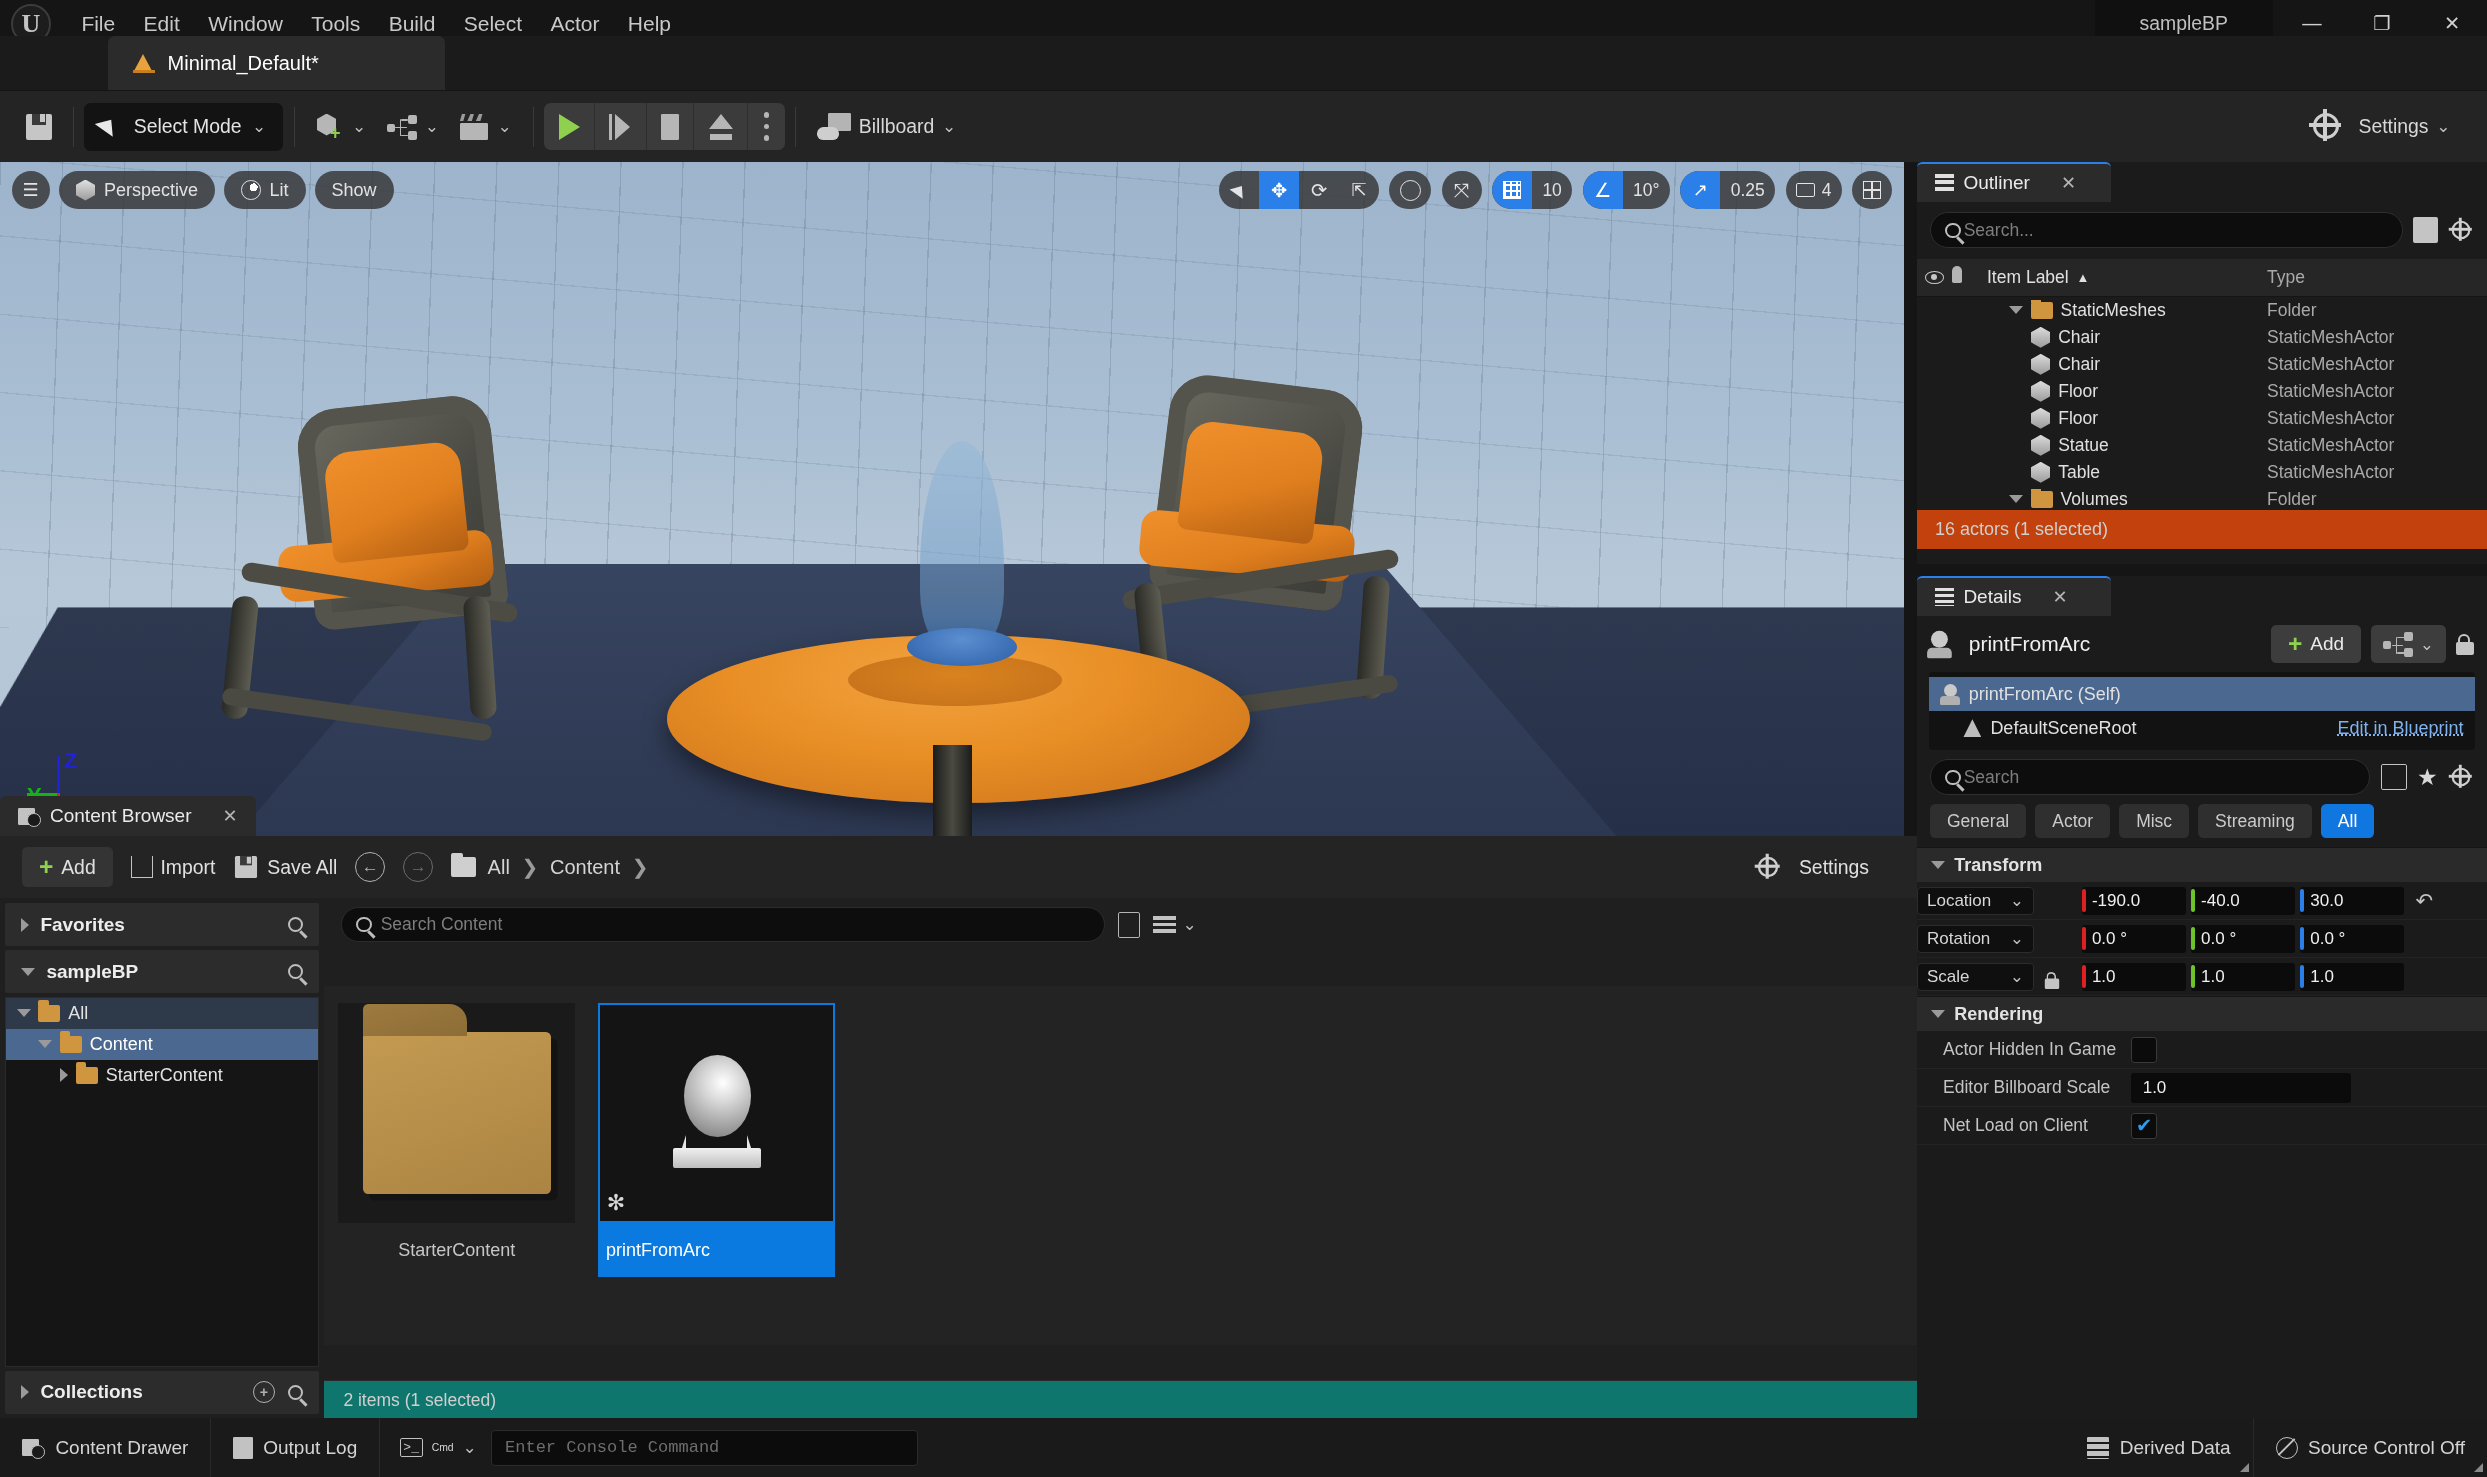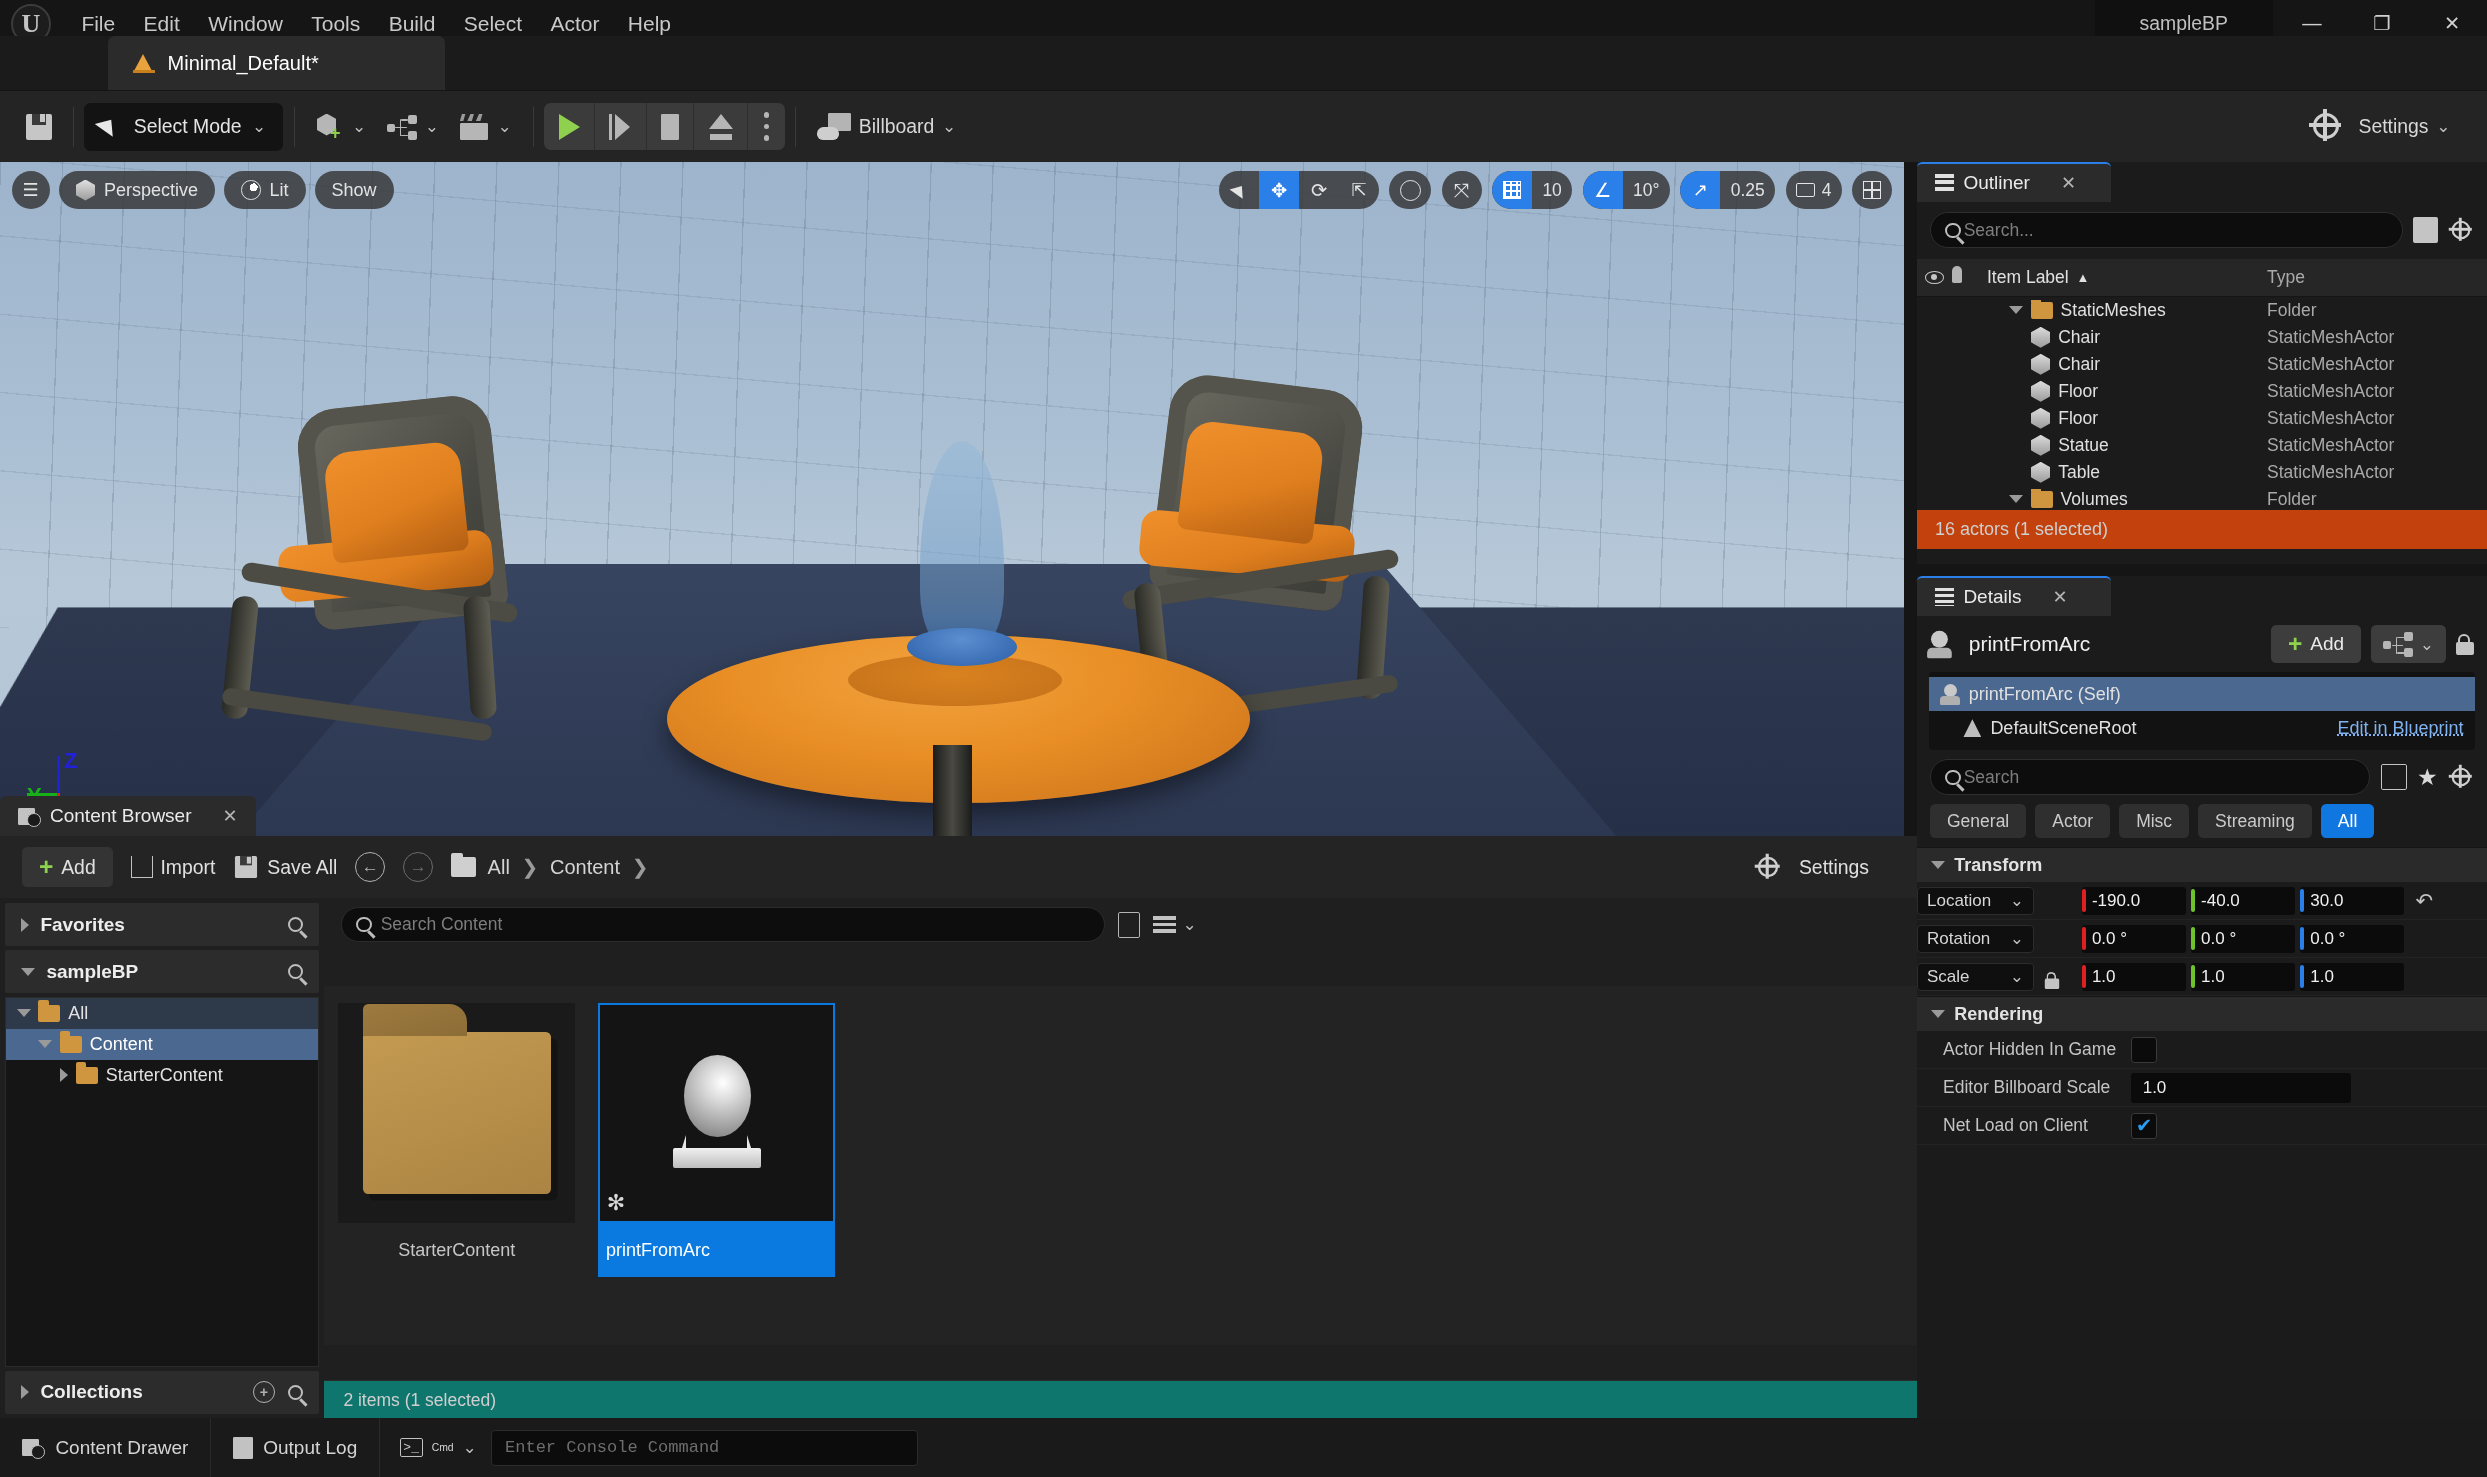--- a/index.html
+++ b/index.html
@@ -1023,14 +1023,24 @@
   <div class="sb-cmd">
     <span style="display:flex;align-items:center;gap:9px">
       <span class="cmd-ic">&gt;_</span>
       <span>Cmd</span>
       <span class="caret">⌄</span>
     </span>
     <div class="cmd-input">
       <span>Enter Console Command</span>
     </div>
   </div>
+  <div class="sb-right">
+    <div class="sb-item corner">
+      <span class="dd-ic"></span>
+      <span>Derived Data</span>
+    </div>
+    <div class="sb-item corner" style="border-right:none">
+      <span class="no-ic"></span>
+      <span>Source Control Off</span>
+    </div>
+  </div>
 </div>
 
 
 </body></html>

